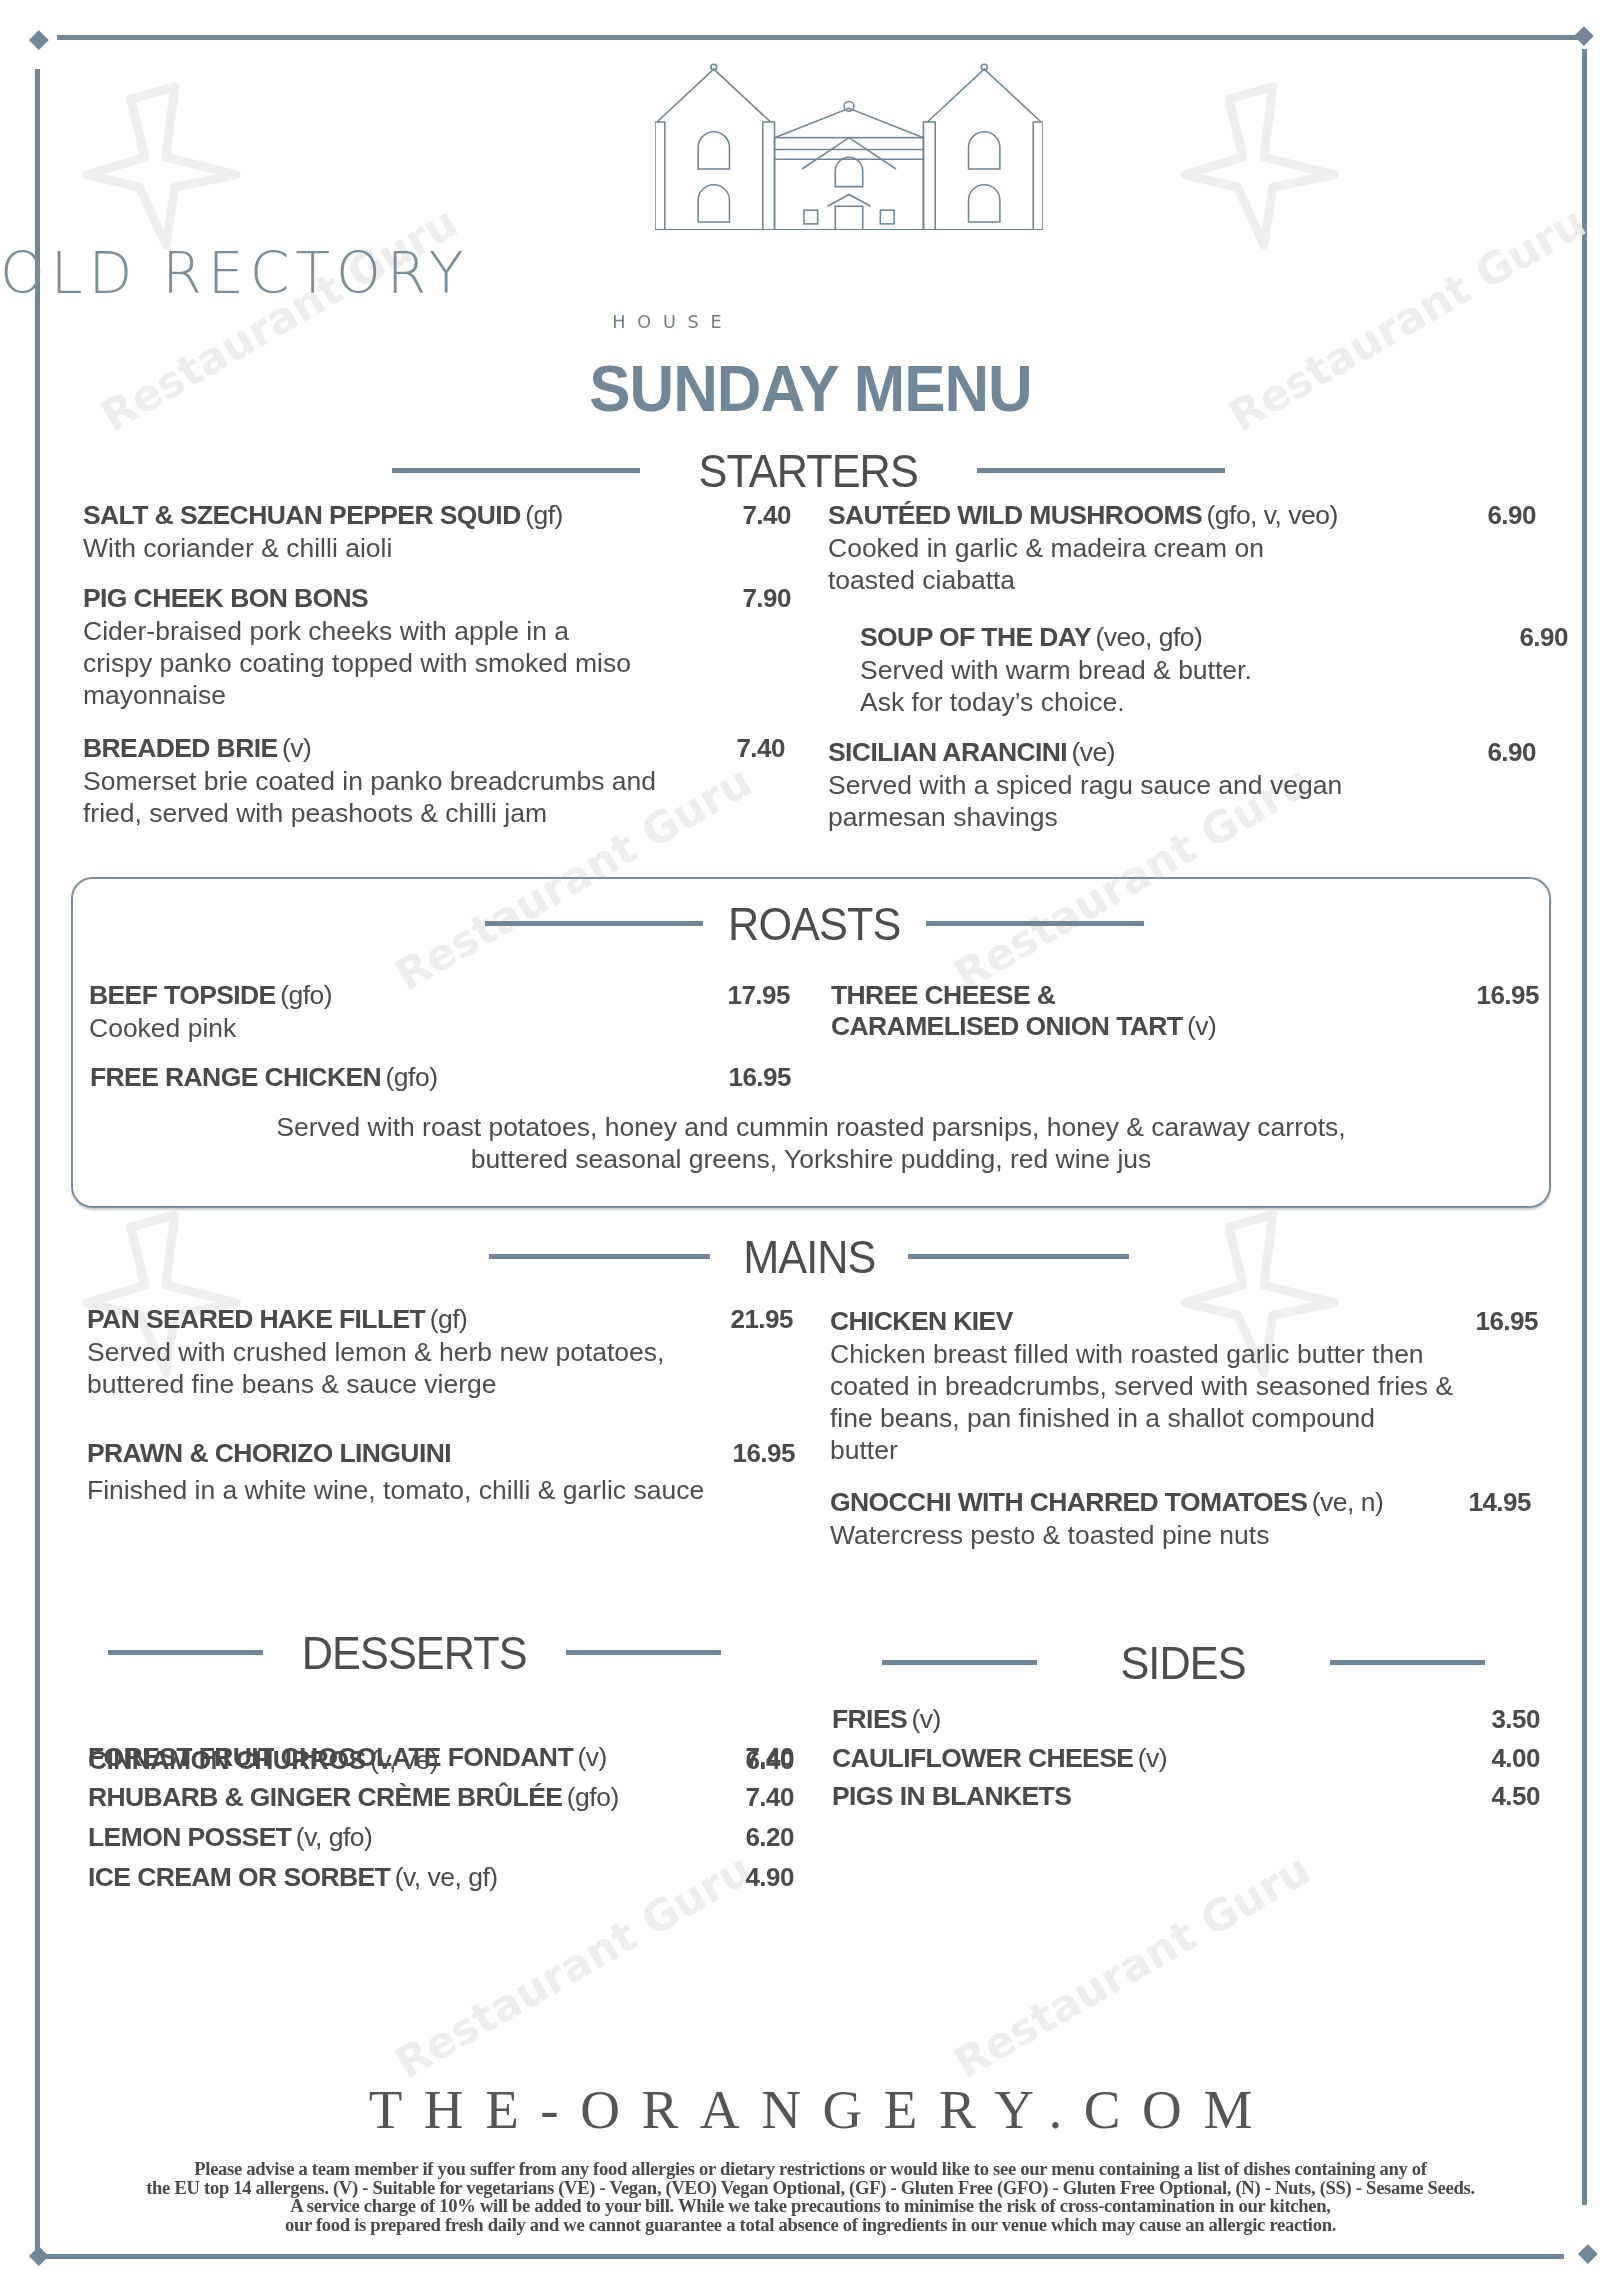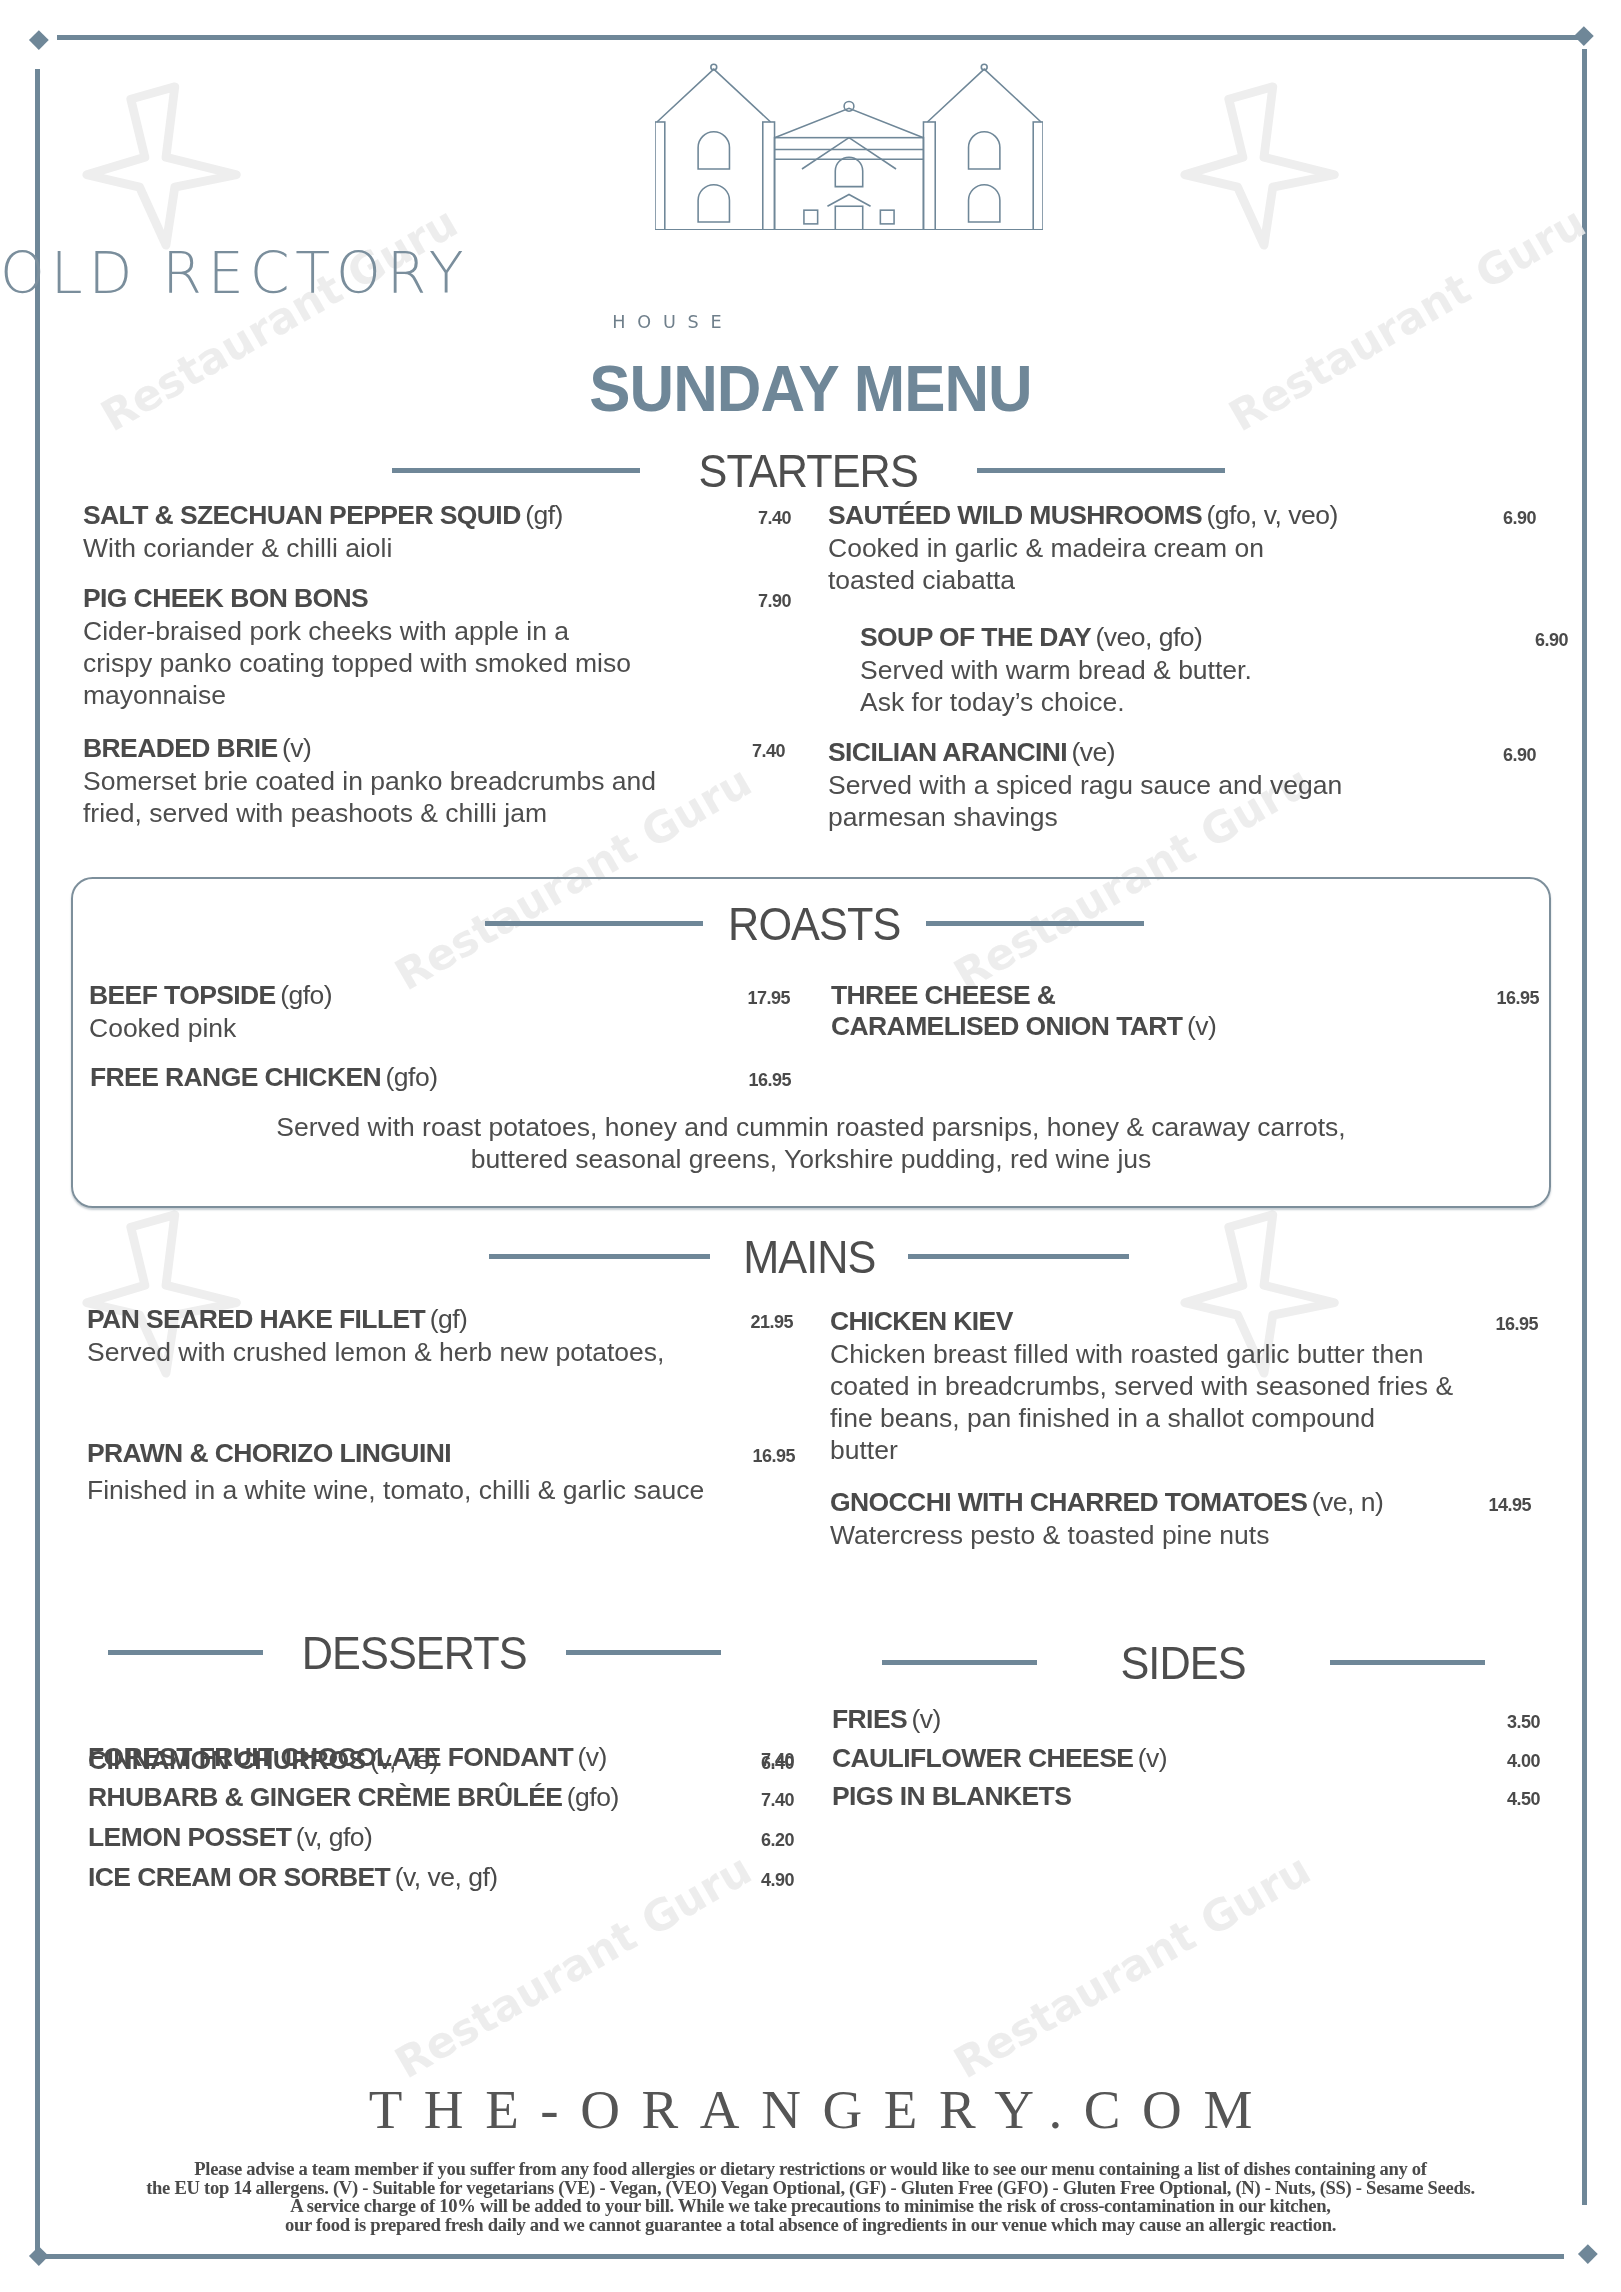--- a/index.html
+++ b/index.html
@@ -23,21 +23,21 @@
   
   .section-head { position: absolute; display: flex; align-items: center; justify-content: center; }
   .section-head .rule { height: 5.9px; background: #6f8798; }
   .section-head .htitle { font-family: "Liberation Sans", sans-serif; font-size: 47px; color: #4d4d4d; padding: 0 49px; letter-spacing: -1px; transform: scaleX(0.92); }
 
   
   .item { position: absolute; }
   .item .row { display: flex; justify-content: space-between; align-items: baseline; }
   .item .name { font-family: "Liberation Sans", sans-serif; font-weight: bold; font-size: 26.5px; color: #4a4a4a; letter-spacing: -0.6px; }
   .item .tags { font-family: "Liberation Sans", sans-serif; font-weight: normal; font-size: 26.5px; color: #4a4a4a; letter-spacing: -0.5px; }
-  .item .price { font-family: "Liberation Sans", sans-serif; font-weight: bold; font-size: 18px; color: #4a4a4a; letter-spacing: -0.5px; white-space: nowrap; }
+  .item .price { font-family: "Liberation Sans", sans-serif; font-weight: bold; font-size: 26px; color: #4a4a4a; letter-spacing: -0.5px; white-space: nowrap; }
   .item .desc { font-family: "Liberation Sans", sans-serif; font-size: 26.5px; line-height: 32px; color: #4d4d4d; margin-top: 1px; }
 
   .roast-box { position: absolute; left: 71px; top: 877px; width: 1480px; height: 331px; border: 2.9px solid #7d8f9b; border-radius: 21.6px; box-shadow: 0 2px 2px rgba(90,110,125,0.35); }
   .roast-note { position: absolute; left: 71px; width: 1480px; top: 1111px; text-align: center; font-family: "Liberation Sans", sans-serif; font-size: 26.5px; line-height: 32px; color: #4d4d4d; }
 
   .website { position: absolute; left: 0; width: 1621px; top: 2078px; text-align: center; font-family: "Liberation Serif", "DejaVu Serif", serif; font-size: 55px; letter-spacing: 21.6px; color: #555555; padding-left: 21.6px; }
   .disclaimer { position: absolute; left: 39px; width: 1543px; top: 2160px; text-align: center; font-family: "Liberation Serif", "DejaVu Serif", serif; font-weight: bold; font-size: 18.6px; line-height: 18.6px; color: #4a4a4a; letter-spacing: -0.3px; }
   .disclaimer div { white-space: nowrap; }
 </style>
 </head>
@@ -235,20 +235,21 @@
   <div class="rule" style="width:221px;"></div>
 </div>
 
 <div class="item" style="left:87px; top:1304px; width:706px;">
   <div class="row">
       <span><span class="name">PAN SEARED HAKE FILLET</span> <span class="tags">(gf)</span></span>
       <span class="price">21.95</span>
     </div>
   <div class="desc">
     <div>Served with crushed lemon &amp; herb new potatoes,</div>
+    <div>buttered fine beans &amp; sauce vierge</div>
   </div>
 </div>
 
 <div class="item" style="left:87px; top:1438px; width:708px;">
   <div class="row">
       <span class="name">PRAWN &amp; CHORIZO LINGUINI</span>
       <span class="price">16.95</span>
     </div>
   <div class="desc" style="margin-top:4.9px;">
       <div>Finished in a white wine, tomato, chilli &amp; garlic sauce</div>

